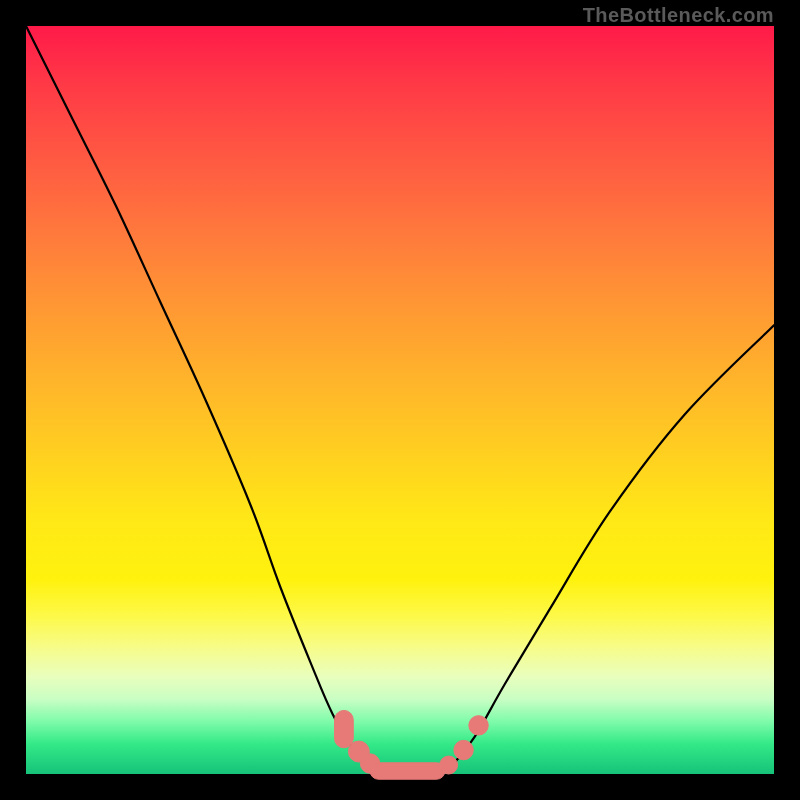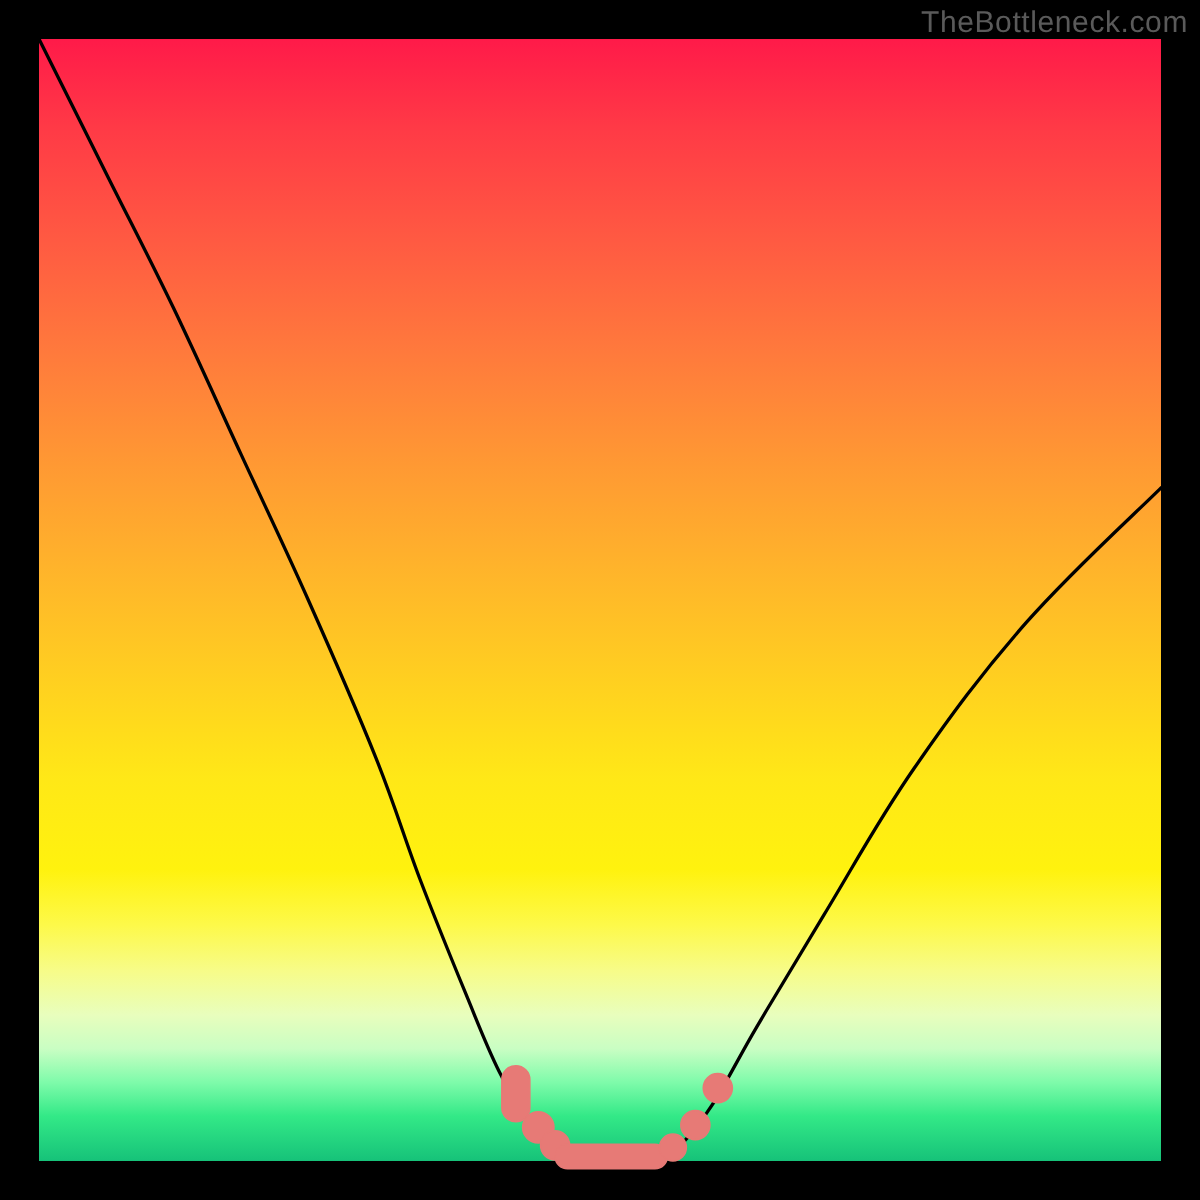--- a/index.html
+++ b/index.html
@@ -37,24 +37,24 @@
       #f7fc88 83%,
       #e8febd 87%,
       #c9fec3 90%,
       #7efbaa 93%,
       #33e987 96%,
       #16c279 100%);
   }
   .watermark {
     position: absolute;
     top: 4px;
-    right: 8px;
+    right: 26px;
     color: #5a5a5a;
     font-size: 20px;
-    font-weight: 400;
+    font-weight: 700;
     letter-spacing: 0.4px;
     user-select: none;
   }
   svg.curve {
     position: absolute;
     left: 0; top: 0;
     width: 748px;
     height: 748px;
     overflow: visible;
   }

